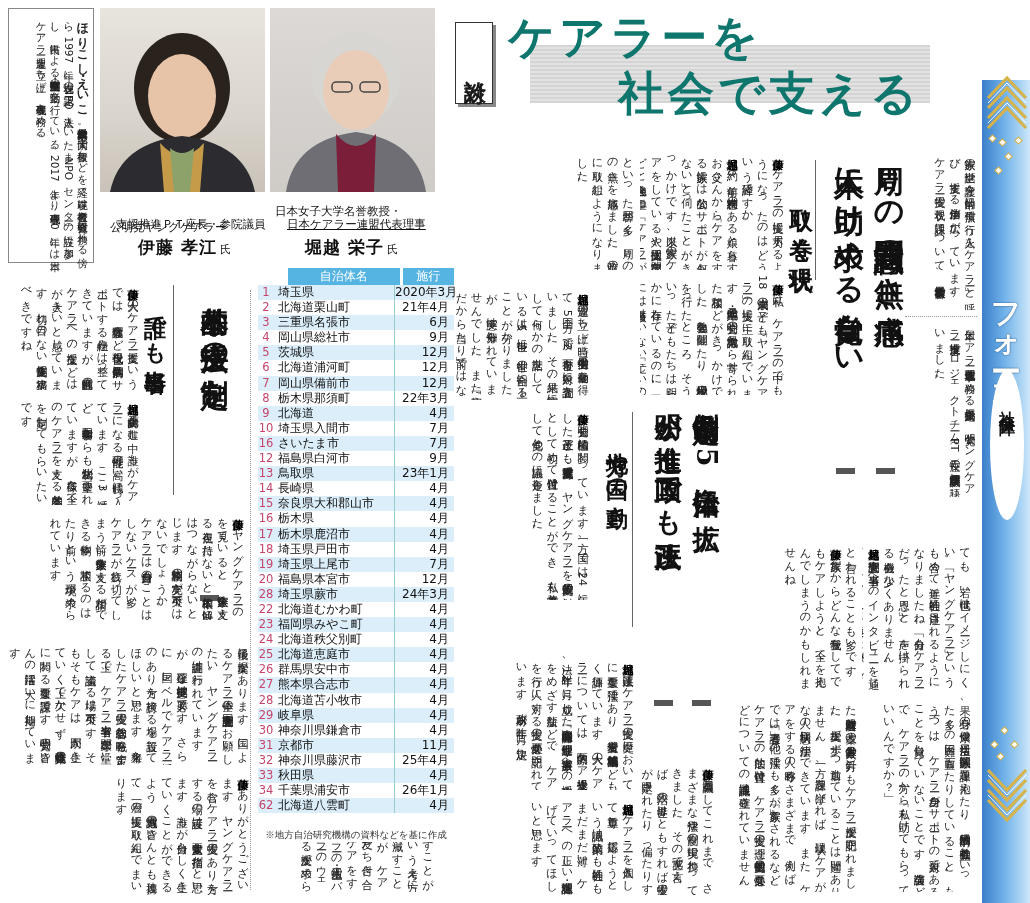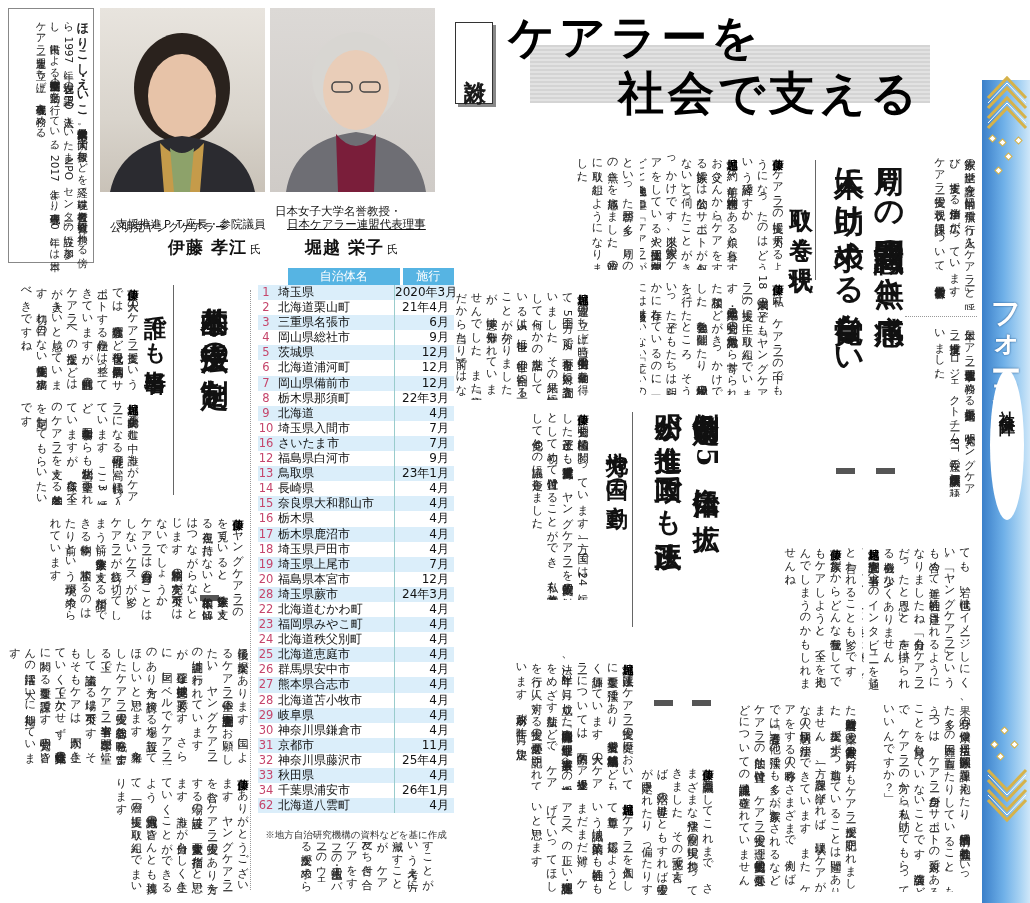--- a/index.html
+++ b/index.html
@@ -13,21 +13,21 @@
   
   .hl { position: absolute; writing-mode: vertical-rl; font-family: "DejaVu Serif", serif; font-weight: bold; color: #111; letter-spacing: 1px; }
   .hl-sans { font-family: "DejaVu Sans", sans-serif; }
   .tagbox { position: absolute; background: #555; color: #fff; font-family: "DejaVu Sans", sans-serif; font-weight: bold; writing-mode: vertical-rl; font-size: 13px; line-height: 15px; padding: 3px 2px; text-align: center; }
   .vrule { position: absolute; width: 1px; background: #666; }
   .hrule-dot { position: absolute; height: 0; border-top: 1px dotted #999; }
   .vrule-dot { position: absolute; width: 0; border-left: 1px dotted #999; }
 
   
   .title-band { position: absolute; background: #d9d9d9; background-image: repeating-linear-gradient(0deg, #d4d4d4 0 2px, #e2e2e2 2px 4px); }
-  .title-line { position: absolute; font-family: "DejaVu Sans", sans-serif; font-weight: bold; color: #000000; font-size: 46px; letter-spacing: 4px; line-height: 50px; white-space: nowrap; }
+  .title-line { position: absolute; font-family: "DejaVu Sans", sans-serif; font-weight: bold; color: #0f766e; font-size: 46px; letter-spacing: 4px; line-height: 50px; white-space: nowrap; }
   .taidan { position: absolute; border: 1.5px solid #333; box-shadow: 3px 3px 0 #888; background: #fff; writing-mode: vertical-rl; font-family: "DejaVu Sans", sans-serif; font-weight: bold; font-size: 22px; text-align: center; padding: 8px 4px; line-height: 26px; }
 
   
   .photo { position: absolute; overflow: hidden; }
   .photo-ito { background: linear-gradient(180deg, #e8e4de 0%, #d9d4cc 60%, #c9c2b8 100%); }
   .photo-hori { background: linear-gradient(180deg, #dcd9d6 0%, #cfcbc7 100%); }
   .caption-role { position: absolute; font-family: "DejaVu Sans", sans-serif; font-size: 11.5px; line-height: 14px; color: #111; white-space: nowrap; }
   .caption-name { position: absolute; font-family: "DejaVu Sans", sans-serif; font-weight: bold; font-size: 17px; color: #111; white-space: nowrap; letter-spacing: 1px; }
   .caption-name small { font-size: 11px; font-weight: normal; margin-left: 3px; }
 
@@ -125,21 +125,21 @@
     <ellipse cx="86" cy="82" rx="33" ry="40" fill="#e9cdb8"></ellipse>
     <rect x="62" y="74" width="20" height="10" rx="4" fill="none" stroke="#444" stroke-width="1.5"></rect>
     <rect x="90" y="74" width="20" height="10" rx="4" fill="none" stroke="#444" stroke-width="1.5"></rect>
     <path d="M16 184 Q24 132 86 124 Q148 132 156 184 Z" fill="#6e6e74"></path>
     <path d="M66 126 Q86 150 106 126 L104 184 L68 184 Z" fill="#7a1e3a"></path>
   </svg>
 </div>
 
 <div class="caption-role" style="left:110px; top:202px;margin-top:18px;">公明党ヤングケアラー</div>
 <div class="caption-role" style="left:116px; top:217px;">支援推進ＰＴ座長・参院議員</div>
-<div class="caption-name" style="left:138px; top:236px;margin-left:30px;"><span>伊藤 孝江</span><small>氏</small></div>
+<div class="caption-name" style="left:138px; top:236px;"><span>伊藤 孝江</span><small>氏</small></div>
 <div class="caption-role" style="left:275px; top:204px;">日本女子大学名誉教授・</div>
 <div class="caption-role" style="left:287px; top:217px;text-decoration:underline;">日本ケアラー連盟代表理事</div>
 <div class="caption-name" style="left:305px; top:236px;"><span>堀越 栄子</span><small>氏</small></div>
 
 <div class="txt" style="left:905px; top:150px; width:72px; height:160px; font-size:11px; line-height:15px;"><span>家族の世話や介護を日常的に無償で行う人を「ケアラー」と呼び、支援する自治体が広がっています。ケアラー支援の現状と課題について、日本女子大学名誉教授で</span></div>
 <div class="hrule-dot" style="left:905px; top:316px; width:72px;"></div>
 <div class="txt" style="left:905px; top:322px; width:72px; height:175px; font-size:11px; line-height:15px;"><span>日本ケアラー連盟代表理事を務める堀越栄子氏と、公明党ヤングケアラー支援推進プロジェクトチーム（PT）座長の伊藤孝江参院議員が語り合いました。</span></div>
 
 <div class="hl" style="left:868px; top:145px; font-size:30px;">周りの問題意識の無さ痛感</div>
 <div class="tagbox" style="left:876px; top:468px;">伊藤</div>

